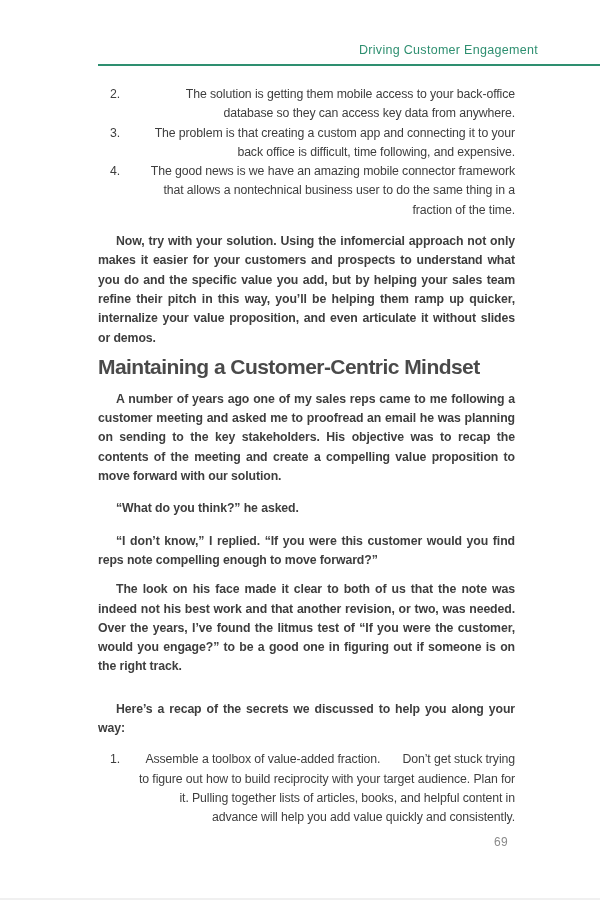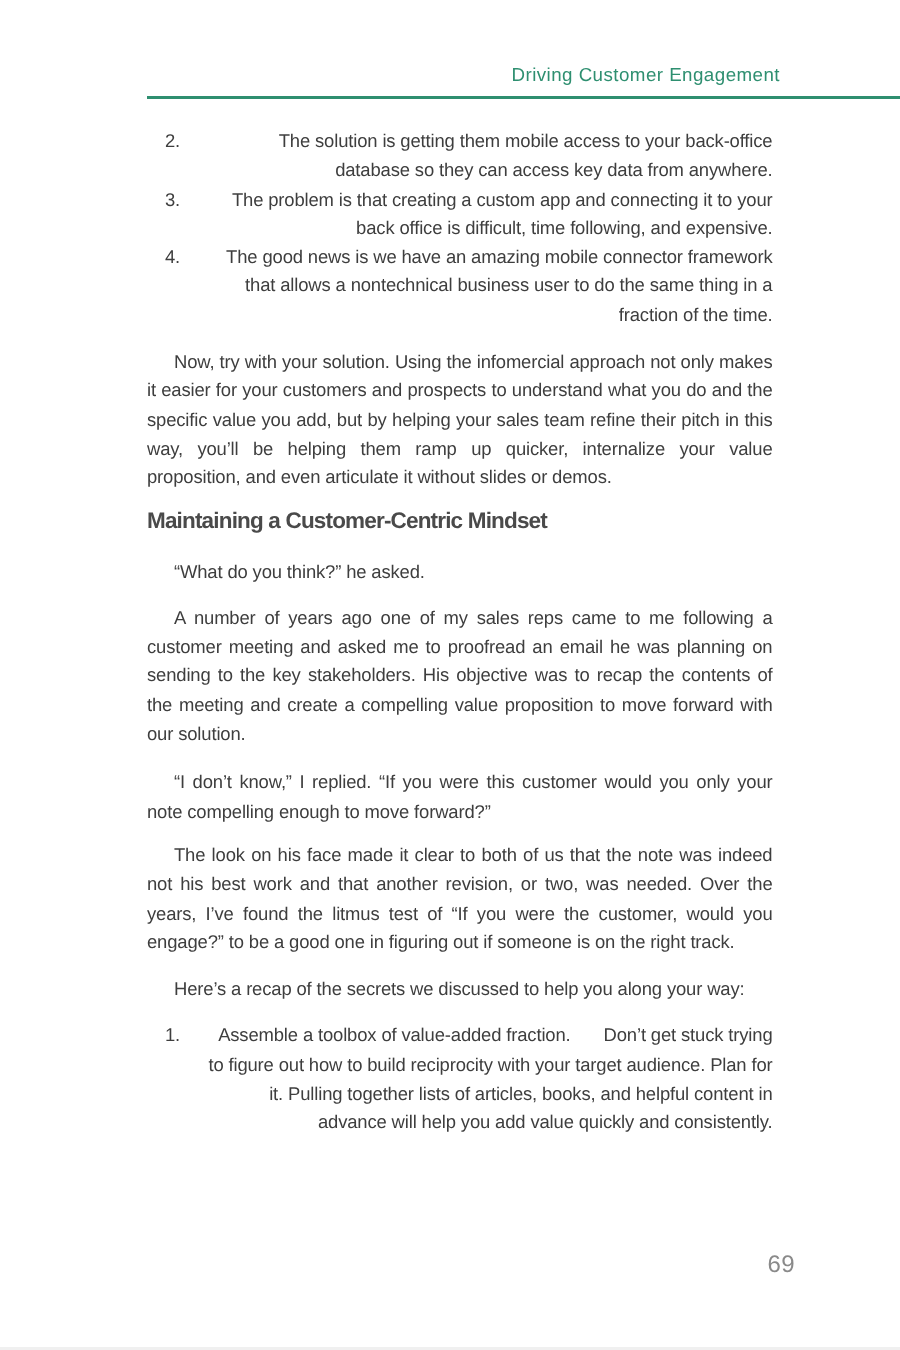--- a/index.html
+++ b/index.html
@@ -5,21 +5,21 @@
   html,body { margin:0; padding:0; background:#ffffff; }
   .page {
     position:relative;
     width:600px; height:900px;
     background:#ffffff;
     overflow:hidden;
     font-family:"Liberation Sans","DejaVu Sans",sans-serif;
     color:var(--text_color,#3e3e3e);
   }
   .running-head {
-    position:absolute; top:43px; left:98px; width:422px;
+    position:absolute; top:43px; left:116px; width:422px;
     text-align:right;
     color:var(--accent_color,#2e8f70);
     font-size:12.5px; letter-spacing:0.3px;
   }
   .header-rule {
     position:absolute; top:64px; left:98px; right:0; height:2px;
     background:var(--accent_color,#2e8f70);
   }
   .main {
     position:absolute; top:0; left:98px; width:417px;
@@ -27,37 +27,38 @@
     font-size:12.3px; line-height:19.3px; letter-spacing:-0.1px;
   }
   .num-list { margin:0; padding:0; list-style:none; }
   .num-list li { display:flex; align-items:flex-start; }
   .num-list .num { flex:0 0 28px; margin-left:12px; }
   .num-list .li-text { flex:1 1 auto; text-align:right; }
   .para {
     margin:12px 0 0 0;
     text-align:justify;
     text-indent:18px;
+    font-weight:bold;
   }
   .para.m13 { margin-top:13px; }
   .para.m10 { margin-top:10px; }
-  .para.m12b { margin-top:12px; }
+  .para.m12b { margin-top:23px; }
   .section-heading {
     margin:8px 0 0 0;
-    font-size:15px; line-height:22px;
+    font-size:21px; line-height:22px;
     font-weight:bold; letter-spacing:-0.55px;
     color:#4a4a4a;
     text-align:left;
   }
   .bottom-list { margin-top:12px; }
   .lead-gap { display:inline-block; width:22px; }
   .page-number {
-    position:absolute; top:835px; left:106px; width:424px;
+    position:absolute; top:835px; left:84px; width:424px;
     text-align:right;
-    font-size:16px; color:var(--page_number_color,#8a8a8a);
+    font-size:12px; color:var(--page_number_color,#8a8a8a);
     letter-spacing:0.3px;
   }
   .bottom-edge {
     position:absolute; left:0; right:0; bottom:0; height:2px;
     background:#f0f0f0;
   }
 </style>
 </head>
 <body>
 
@@ -80,25 +81,25 @@
       <li>
         <span class="num">4.</span>
         <span class="li-text">The good news is we have an amazing mobile connector framework that allows a nontechnical business user to do the same thing in a fraction of the time.</span>
       </li>
     </ol>
 
     <p class="para">Now, try with your solution. Using the infomercial approach not only makes it easier for your customers and prospects to understand what you do and the specific value you add, but by helping your sales team refine their pitch in this way, you’ll be helping them ramp up quicker, internalize your value proposition, and even articulate it without slides or demos.</p>
 
     <h2 class="section-heading">Maintaining a Customer-Centric Mindset</h2>
 
+    <p class="para">A number of years ago one of my sales reps came to me following a customer meeting and asked me to proofread an email he was planning on sending to the key stakeholders. His objective was to recap the contents of the meeting and create a compelling value proposition to move forward with our solution.</p>
+
     <p class="para m13">“What do you think?” he asked.</p>
 
-    <p class="para">A number of years ago one of my sales reps came to me following a customer meeting and asked me to proofread an email he was planning on sending to the key stakeholders. His objective was to recap the contents of the meeting and create a compelling value proposition to move forward with our solution.</p>
-
-    <p class="para m13">“I don’t know,” I replied. “If you were this customer would you only your note compelling enough to move forward?”</p>
+    <p class="para m13">“I don’t know,” I replied. “If you were this customer would you find reps note compelling enough to move forward?”</p>
 
     <p class="para m10">The look on his face made it clear to both of us that the note was indeed not his best work and that another revision, or two, was needed. Over the years, I’ve found the litmus test of “If you were the customer, would you engage?” to be a good one in figuring out if someone is on the right track.</p>
 
     <p class="para m12b">Here’s a recap of the secrets we discussed to help you along your way:</p>
 
     <ol class="num-list bottom-list">
       <li>
         <span class="num">1.</span>
         <span class="li-text"><span>Assemble a toolbox of value-added fraction.</span><span class="lead-gap"></span><span>Don’t get stuck trying to figure out how to build reciprocity with your target audience. Plan for it. Pulling together lists of articles, books, and helpful content in advance will help you add value quickly and consistently.</span></span>
       </li>

